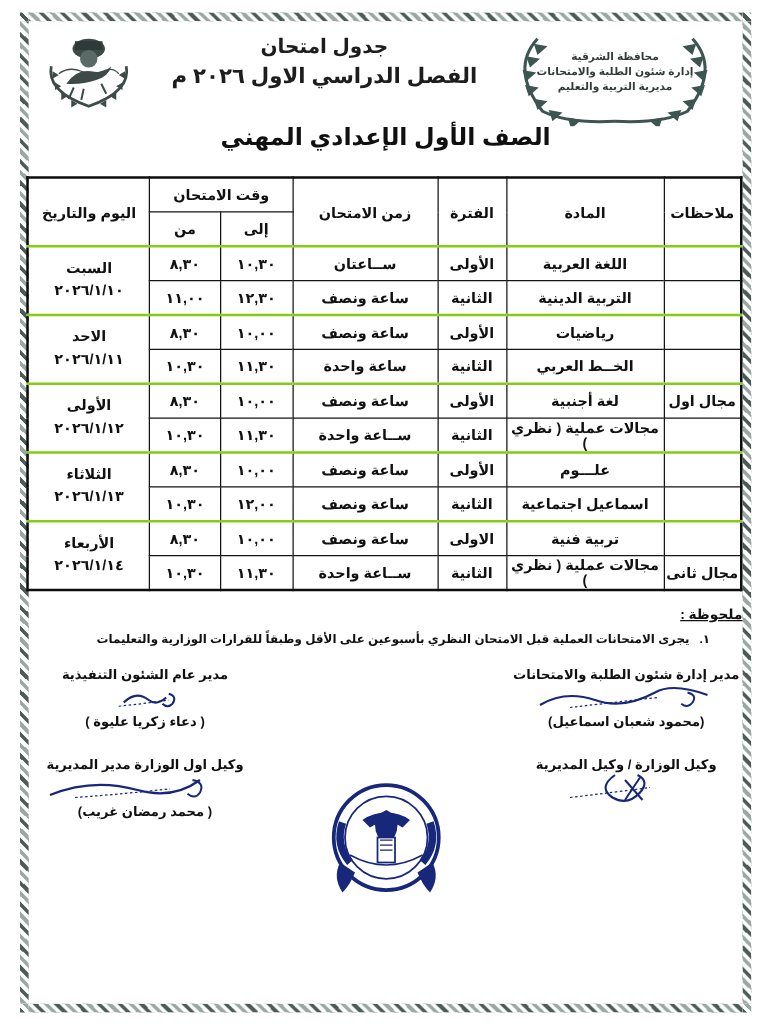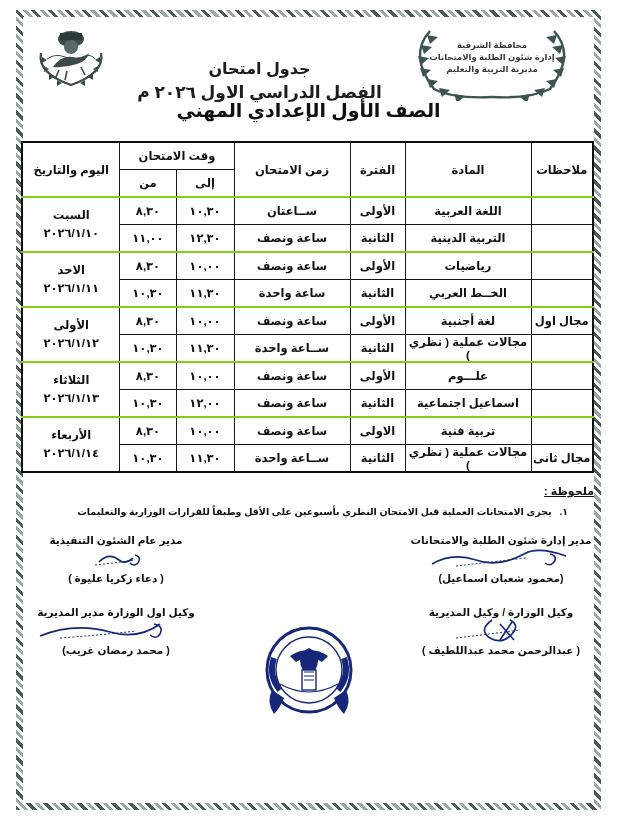--- a/index.html
+++ b/index.html
@@ -75,21 +75,20 @@
     position: absolute;
     left: 0; top: 0;
     width: 196px; height: 82px;
   }
   .title-block {
     position: absolute;
     left: 108px;
     right: 206px;
     top: 10px;
     text-align: center;
-    margin-top: 32px;
   }
   .title-line1 {
     font-size: 16px;
     font-weight: bold;
     color: #1d1d1d;
     letter-spacing: 0.5px;
   }
   .title-line2 {
     font-size: 17px;
     font-weight: bold;
@@ -430,21 +429,20 @@
   <div class="sig-row row2">
     <div class="sig-block">
       <div class="sig-title">وكيل الوزارة / وكيل المديرية</div>
       <div class="sig-scribble">
         <svg width="150" height="26" viewBox="0 0 150 26">
           <path d="M30 20 q34 -4 64 -8" fill="none" stroke="#17277a" stroke-width="1" stroke-dasharray="2 2"></path>
           <path d="M66 2 q-14 10 -2 18 q12 7 22 -4 q8 -9 -2 -14" fill="none" stroke="#17277a" stroke-width="1.7"></path>
           <path d="M74 6 l14 16 M86 4 l-12 18" fill="none" stroke="#17277a" stroke-width="1.6"></path>
         </svg>
       </div>
-      <div class="sig-name">( عبدالرحمن محمد عبداللطيف )</div>
     </div>
 
     <div class="seal">
       <svg viewBox="0 0 118 118" width="118" height="118">
         <circle cx="59" cy="58" r="42" fill="none" stroke="#17277a" stroke-width="3"></circle>
         <circle cx="59" cy="58" r="33" fill="none" stroke="#17277a" stroke-width="1.4"></circle>
         <path d="M59 36 q-9 4 -9 12 q0 10 9 16 q9 -6 9 -16 q0 -8 -9 -12z" fill="#17277a"></path>
         <path d="M40 44 q8 -6 19 -6 q11 0 19 6 l-6 6 q-6 -4 -13 -4 q-7 0 -13 4z" fill="#17277a"></path>
         <rect x="52" y="58" width="14" height="20" fill="#ffffff" stroke="#17277a" stroke-width="1.4"></rect>
         <path d="M54 60 h10 M54 64 h10 M54 68 h10" stroke="#17277a" stroke-width="1"></path>

